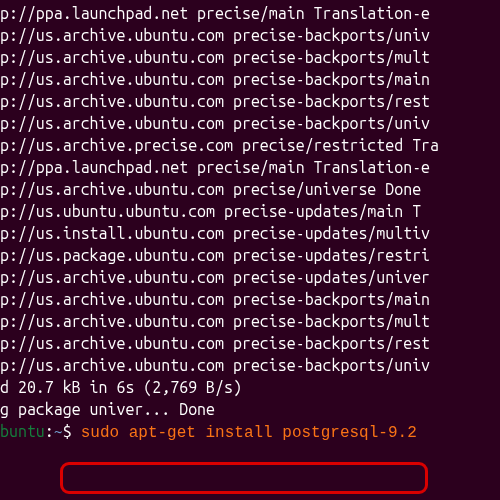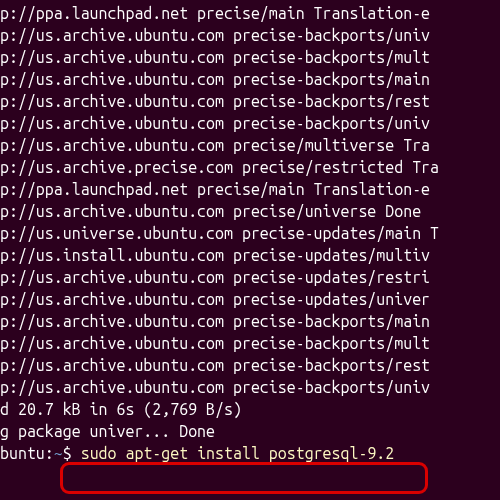--- a/index.html
+++ b/index.html
@@ -20,23 +20,23 @@
     width: 500px;
     height: 500px;
     box-sizing: border-box;
     padding-top: 2px;
   }
   .line {
     white-space: pre;
     overflow: hidden;
     height: 22px;
   }
-  .prompt-user { color: #ffffff; text-align: right; }
+  .prompt-user { color: #15803d; text-align: right; }
   .prompt-path { color: #729fcf; }
-  .cmd { color: #fef9c3; }
+  .cmd { color: #f97316; font-family: Liberation Mono, monospace; }
   .highlight-box {
     position: absolute;
     border: 3px solid #d90000;
     border-radius: 9px;
     pointer-events: none;
   }
   .cursor {
     display: inline-block;
     width: 9px;
     height: 18px;
@@ -48,27 +48,26 @@
 <body>
 
 <div class="terminal">
   <div id="output">
       <div class="line">p://ppa.launchpad.net precise/main Translation-e</div>
       <div class="line">p://us.archive.ubuntu.com precise-backports/univ</div>
       <div class="line">p://us.archive.ubuntu.com precise-backports/mult</div>
       <div class="line">p://us.archive.ubuntu.com precise-backports/main</div>
       <div class="line">p://us.archive.ubuntu.com precise-backports/rest</div>
       <div class="line">p://us.archive.ubuntu.com precise-backports/univ</div>
-      <div class="line">p://us.archive.ubuntu.com precise/multiverse Tra</div>
       <div class="line">p://us.archive.precise.com precise/restricted Tra</div>
       <div class="line">p://ppa.launchpad.net precise/main Translation-e</div>
       <div class="line">p://us.archive.ubuntu.com precise/universe Done</div>
-      <div class="line">p://us.universe.ubuntu.com precise-updates/main T</div>
+      <div class="line">p://us.ubuntu.ubuntu.com precise-updates/main T</div>
       <div class="line">p://us.install.ubuntu.com precise-updates/multiv</div>
-      <div class="line">p://us.archive.ubuntu.com precise-updates/restri</div>
+      <div class="line">p://us.package.ubuntu.com precise-updates/restri</div>
       <div class="line">p://us.archive.ubuntu.com precise-updates/univer</div>
       <div class="line">p://us.archive.ubuntu.com precise-backports/main</div>
       <div class="line">p://us.archive.ubuntu.com precise-backports/mult</div>
       <div class="line">p://us.archive.ubuntu.com precise-backports/rest</div>
       <div class="line">p://us.archive.ubuntu.com precise-backports/univ</div>
       <div class="line">d 20.7 kB in 6s (2,769 B/s)</div>
       <div class="line">g package univer... Done</div>
     </div>
   <div class="line"><span class="prompt-user">buntu</span><span>:</span><span class="prompt-path">~</span><span>$ </span><span class="cmd">sudo apt-get install postgresql-9.2</span><span class="cursor"></span></div>
   <div class="highlight-box" style="left: 60px; top: 462px; width: 362px; height: 26px;"></div>

